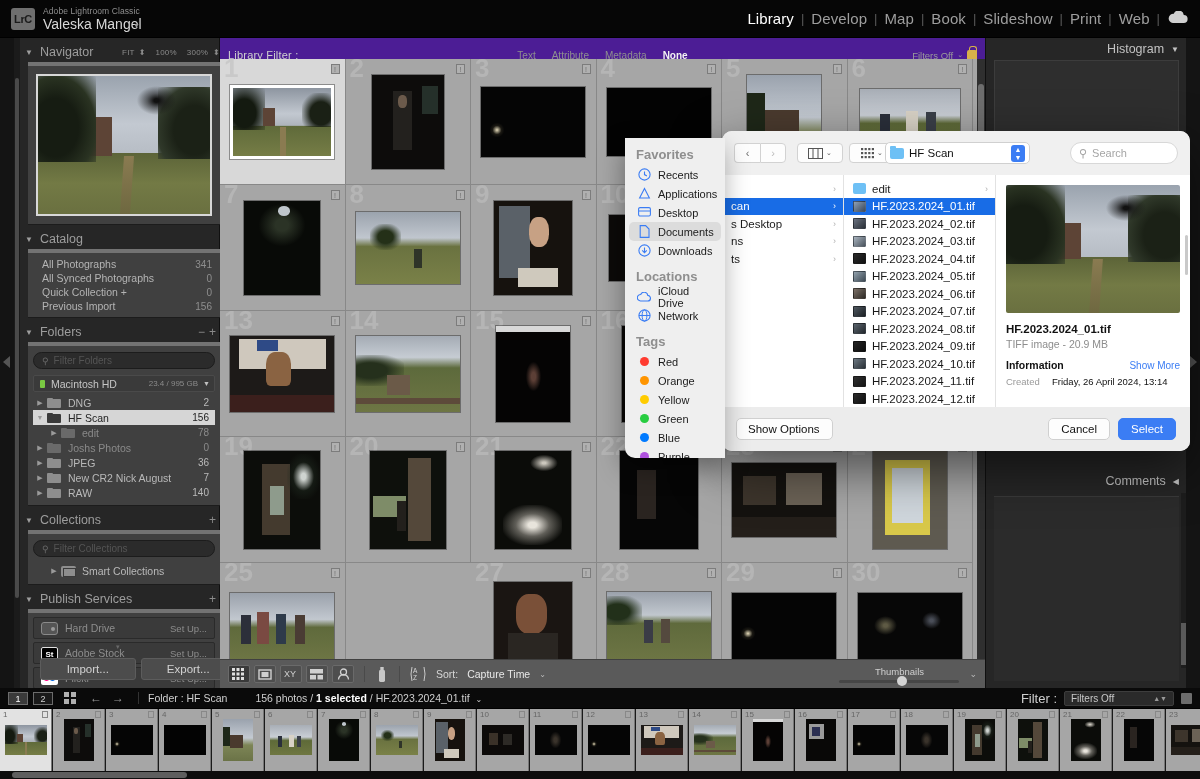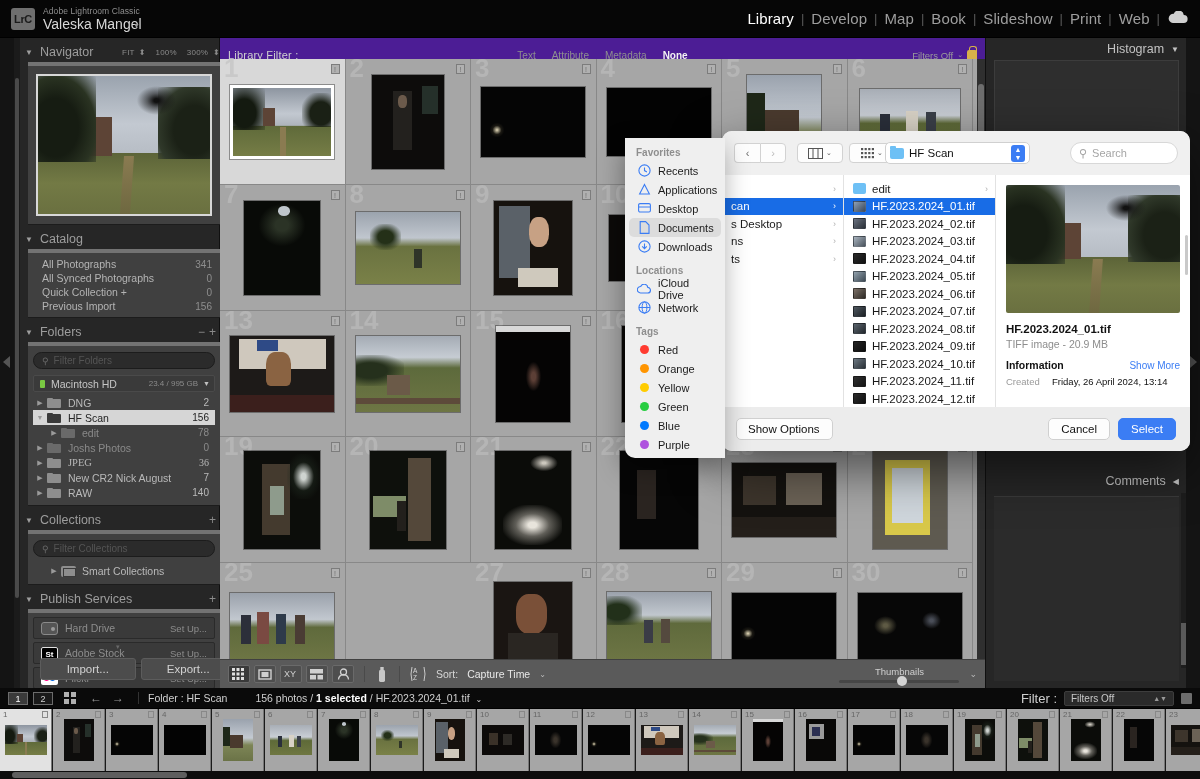--- a/index.html
+++ b/index.html
@@ -289,21 +289,21 @@
   #dlg-cancel{ background:#fdfdfd; border:1px solid #d0d0d0; color:#111; margin-left:auto;}
   #dlg-select{ background:#3b7df4; border:1px solid #3b7df4; color:#fff; margin-left:8px; min-width:58px;}
 
   
   #dlg-sidebar{
     position:absolute; left:625px; top:138px; width:100px; height:320px;
     background:#efefef; border-radius:0 0 0 10px; overflow:hidden;
     box-shadow:-2px 10px 26px rgba(0,0,0,.35);
     font-family:"Liberation Sans", sans-serif;
   }
-  .sb-sect{ font-size:10px; color:#8e8e8e; padding:9px 0 3px 11px; font-weight:bold;}
+  .sb-sect{ font-size:13px; color:#8e8e8e; padding:9px 0 3px 11px; font-weight:bold;}
   .sb-item{ height:19px; display:flex; align-items:center; padding:0 8px 0 8px; font-size:11px; color:#1b1b1b;
     margin:0 4px; border-radius:5px;}
   .sb-item.hl{ background:#dcdcdc;}
   .sb-ico{ width:14px; height:14px; margin-right:7px; flex:0 0 auto; display:flex; align-items:center; justify-content:center;}
   .dot{ width:9px; height:9px; border-radius:50%;}
 </style>
 </head>
 <body>
 
 <div id="topbar">
@@ -424,21 +424,21 @@
               <span class="f-ico"></span>
               <span class="f-name">edit</span>
               <span class="f-num">78</span>
             </div>
             <div class="f-row dim" style="padding-left: 0px;">
               <span class="f-tri">▶</span>
               <span class="f-ico"></span>
               <span class="f-name">Joshs Photos</span>
               <span class="f-num">0</span>
             </div>
-            <div class="f-row" style="padding-left: 0px; font-family: Liberation Serif, serif;">
+            <div class="f-row" style="padding-left: 0px;">
               <span class="f-tri">▶</span>
               <span class="f-ico"></span>
               <span class="f-name">JPEG</span>
               <span class="f-num">36</span>
             </div>
             <div class="f-row" style="padding-left: 0px;">
               <span class="f-tri">▶</span>
               <span class="f-ico"></span>
               <span class="f-name">New CR2 Nick August</span>
               <span class="f-num">7</span>

